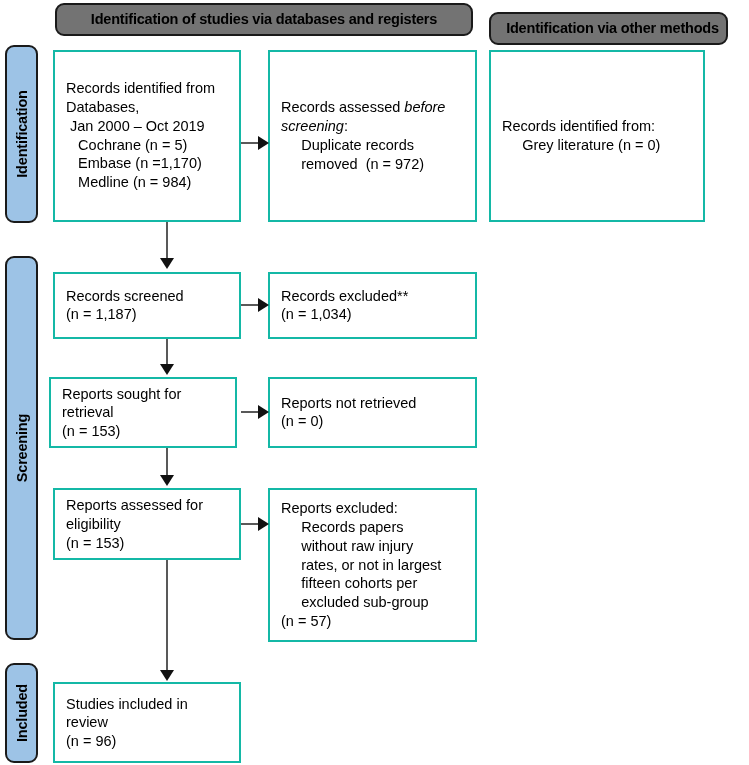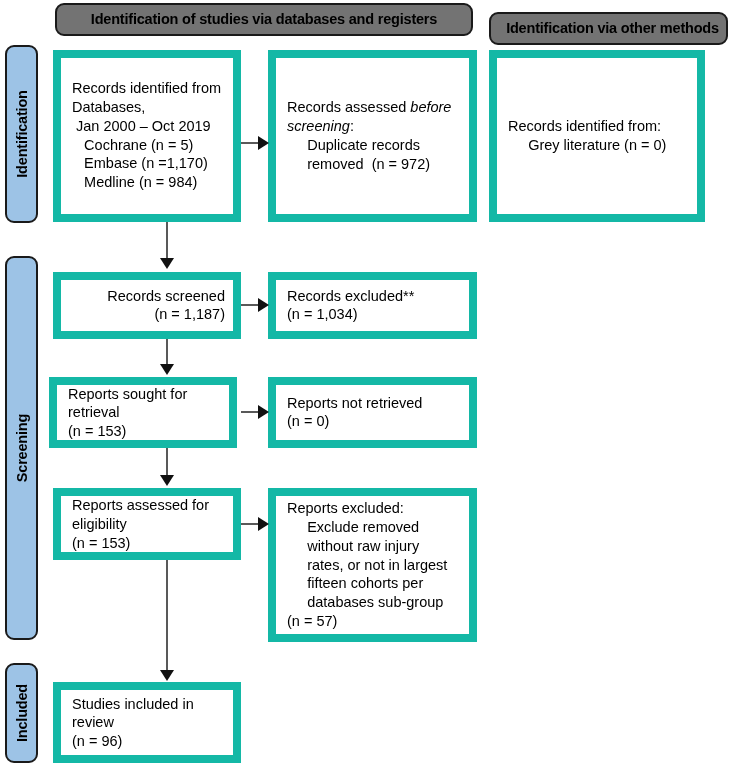--- a/index.html
+++ b/index.html
@@ -55,21 +55,21 @@
     font-weight: bold;
     font-size: 14.5px;
     letter-spacing: -0.2px;
     color: #000;
   }
 
   
   .box {
     position: absolute;
     background: #ffffff;
-    border: 8px solid #14b8a6;
+    border: 2px solid #14b8a6;
     box-sizing: border-box;
     padding: 0;
   }
   .box-inner {
     position: absolute;
     left: 11px;
     right: 8px;
     top: 50%;
     transform: translateY(-50%);
     font-size: 14.5px;
@@ -151,21 +151,21 @@
     <div class="box-inner"><span>Records identified from:</span>
 <span>     Grey literature (n = 0)</span></div>
   </div>
 
   <div class="hline" style="left:241px; top:142px; width:20px;"></div>
   <div class="arrow-right" style="left:258px; top:136px;"></div>
 
   <div class="vline" style="left:166px; top:222px; height:42px;"></div>
   <div class="arrow-down" style="left:160px; top:258px;"></div>
 
-  <div class="box" style="left:53px; top:272px; width:188px; height:67px;text-align:right;">
+  <div class="box" style="left:53px; top:272px; width:188px; height:67px;">
     <div class="box-inner"><span>Records screened</span>
 <span>(n = 1,187)</span></div>
   </div>
 
   <div class="box" style="left:268px; top:272px; width:209px; height:67px;">
     <div class="box-inner"><span>Records excluded**</span>
 <span>(n = 1,034)</span></div>
   </div>
 
   <div class="hline" style="left:241px; top:304px; width:20px;"></div>
@@ -192,25 +192,25 @@
   <div class="arrow-down" style="left:160px; top:475px;"></div>
 
   <div class="box" style="left:53px; top:488px; width:188px; height:72px;">
     <div class="box-inner"><span>Reports assessed for</span>
 <span>eligibility</span>
 <span>(n = 153)</span></div>
   </div>
 
   <div class="box" style="left:268px; top:488px; width:209px; height:154px;">
     <div class="box-inner"><span>Reports excluded:</span>
-<span>     Exclude removed</span>
+<span>     Records papers</span>
 <span>     without raw injury</span>
 <span>     rates, or not in largest</span>
 <span>     fifteen cohorts per</span>
-<span>     databases sub-group</span>
+<span>     excluded sub-group</span>
 <span>(n = 57)</span></div>
   </div>
 
   <div class="hline" style="left:241px; top:523px; width:20px;"></div>
   <div class="arrow-right" style="left:258px; top:517px;"></div>
 
   <div class="vline" style="left:166px; top:560px; height:115px;"></div>
   <div class="arrow-down" style="left:160px; top:670px;"></div>
 
   <div class="box" style="left:53px; top:682px; width:188px; height:81px;">

